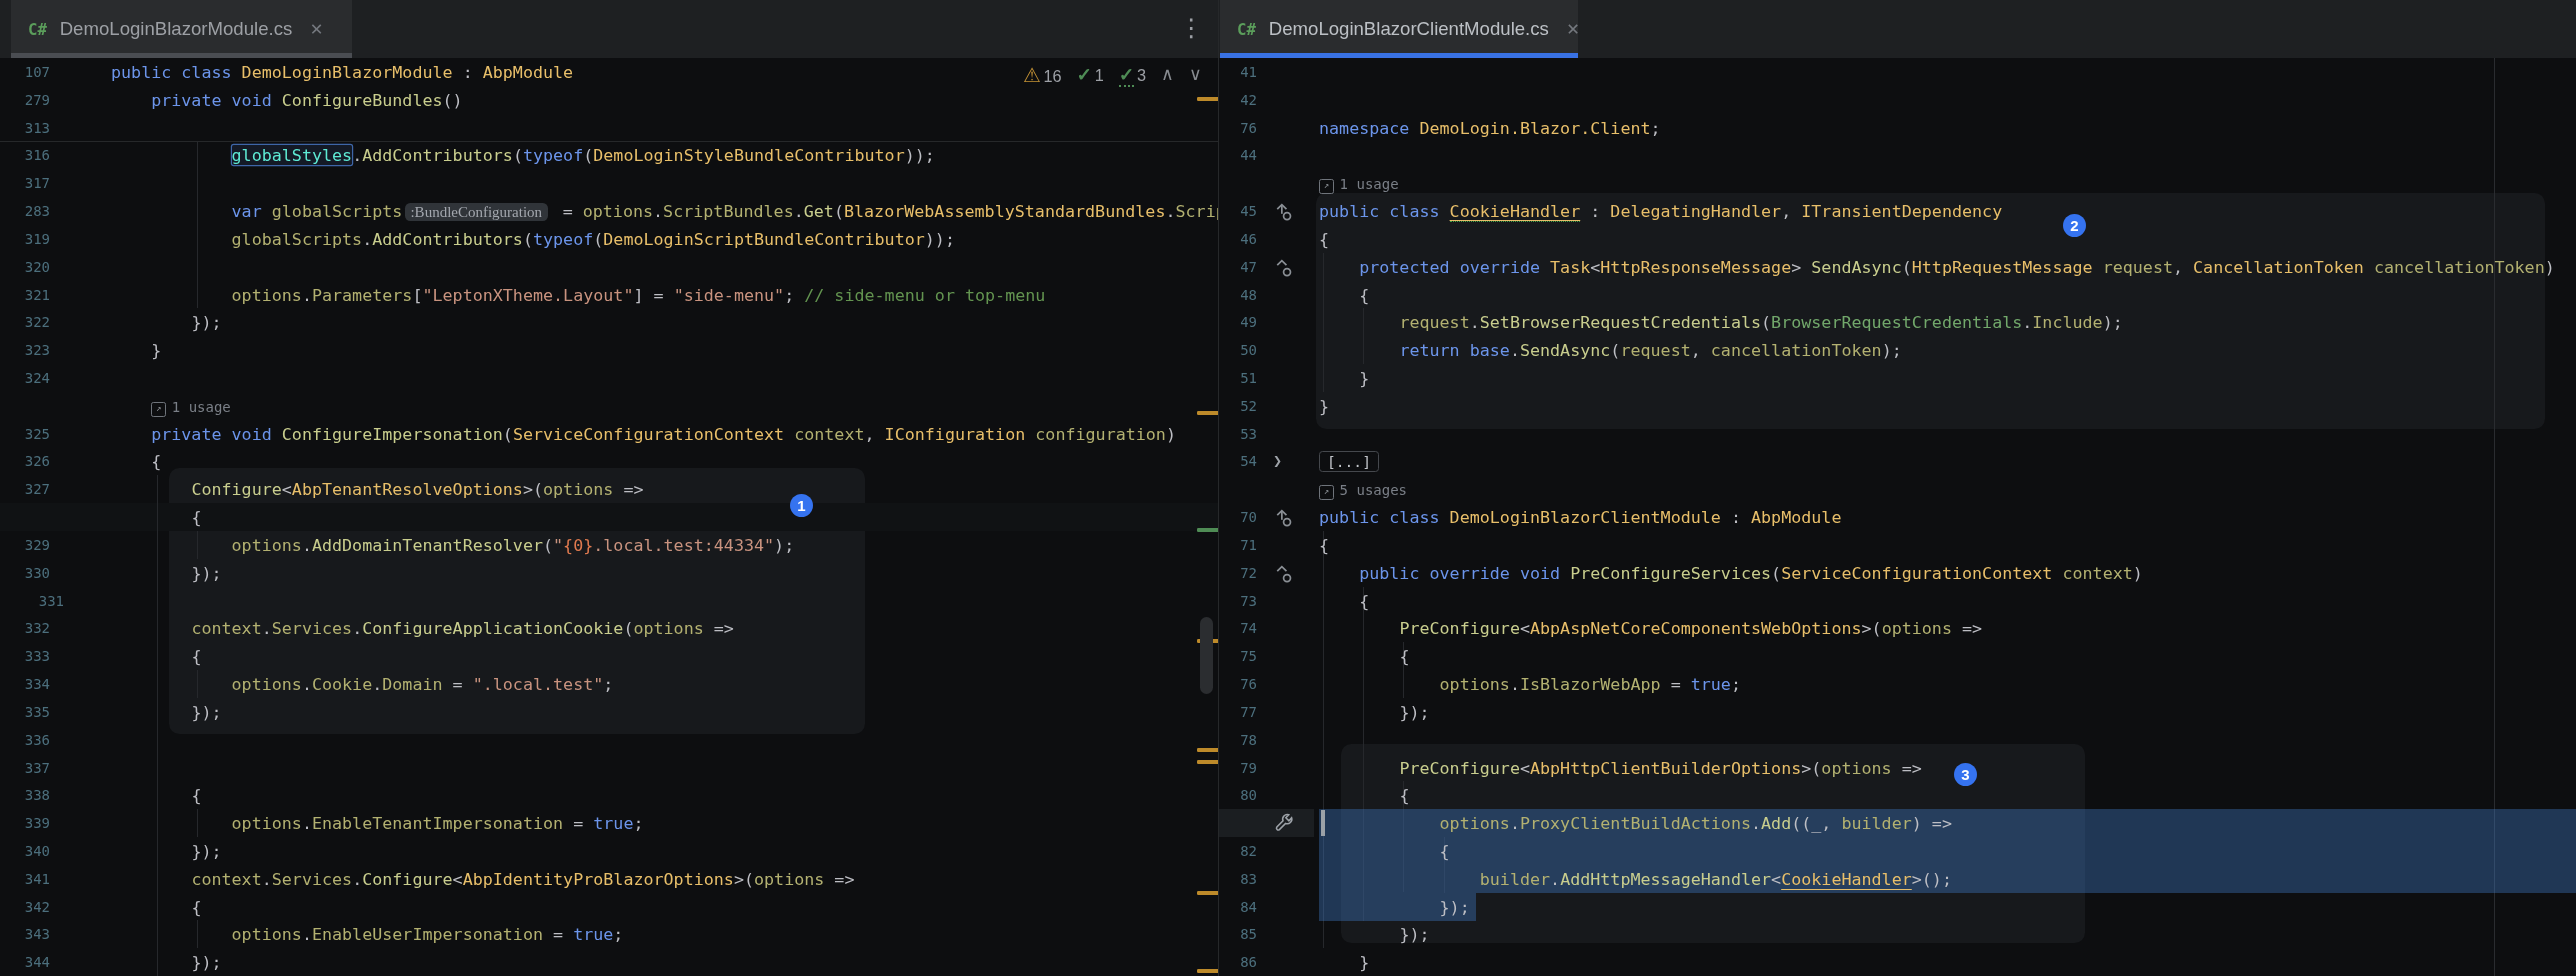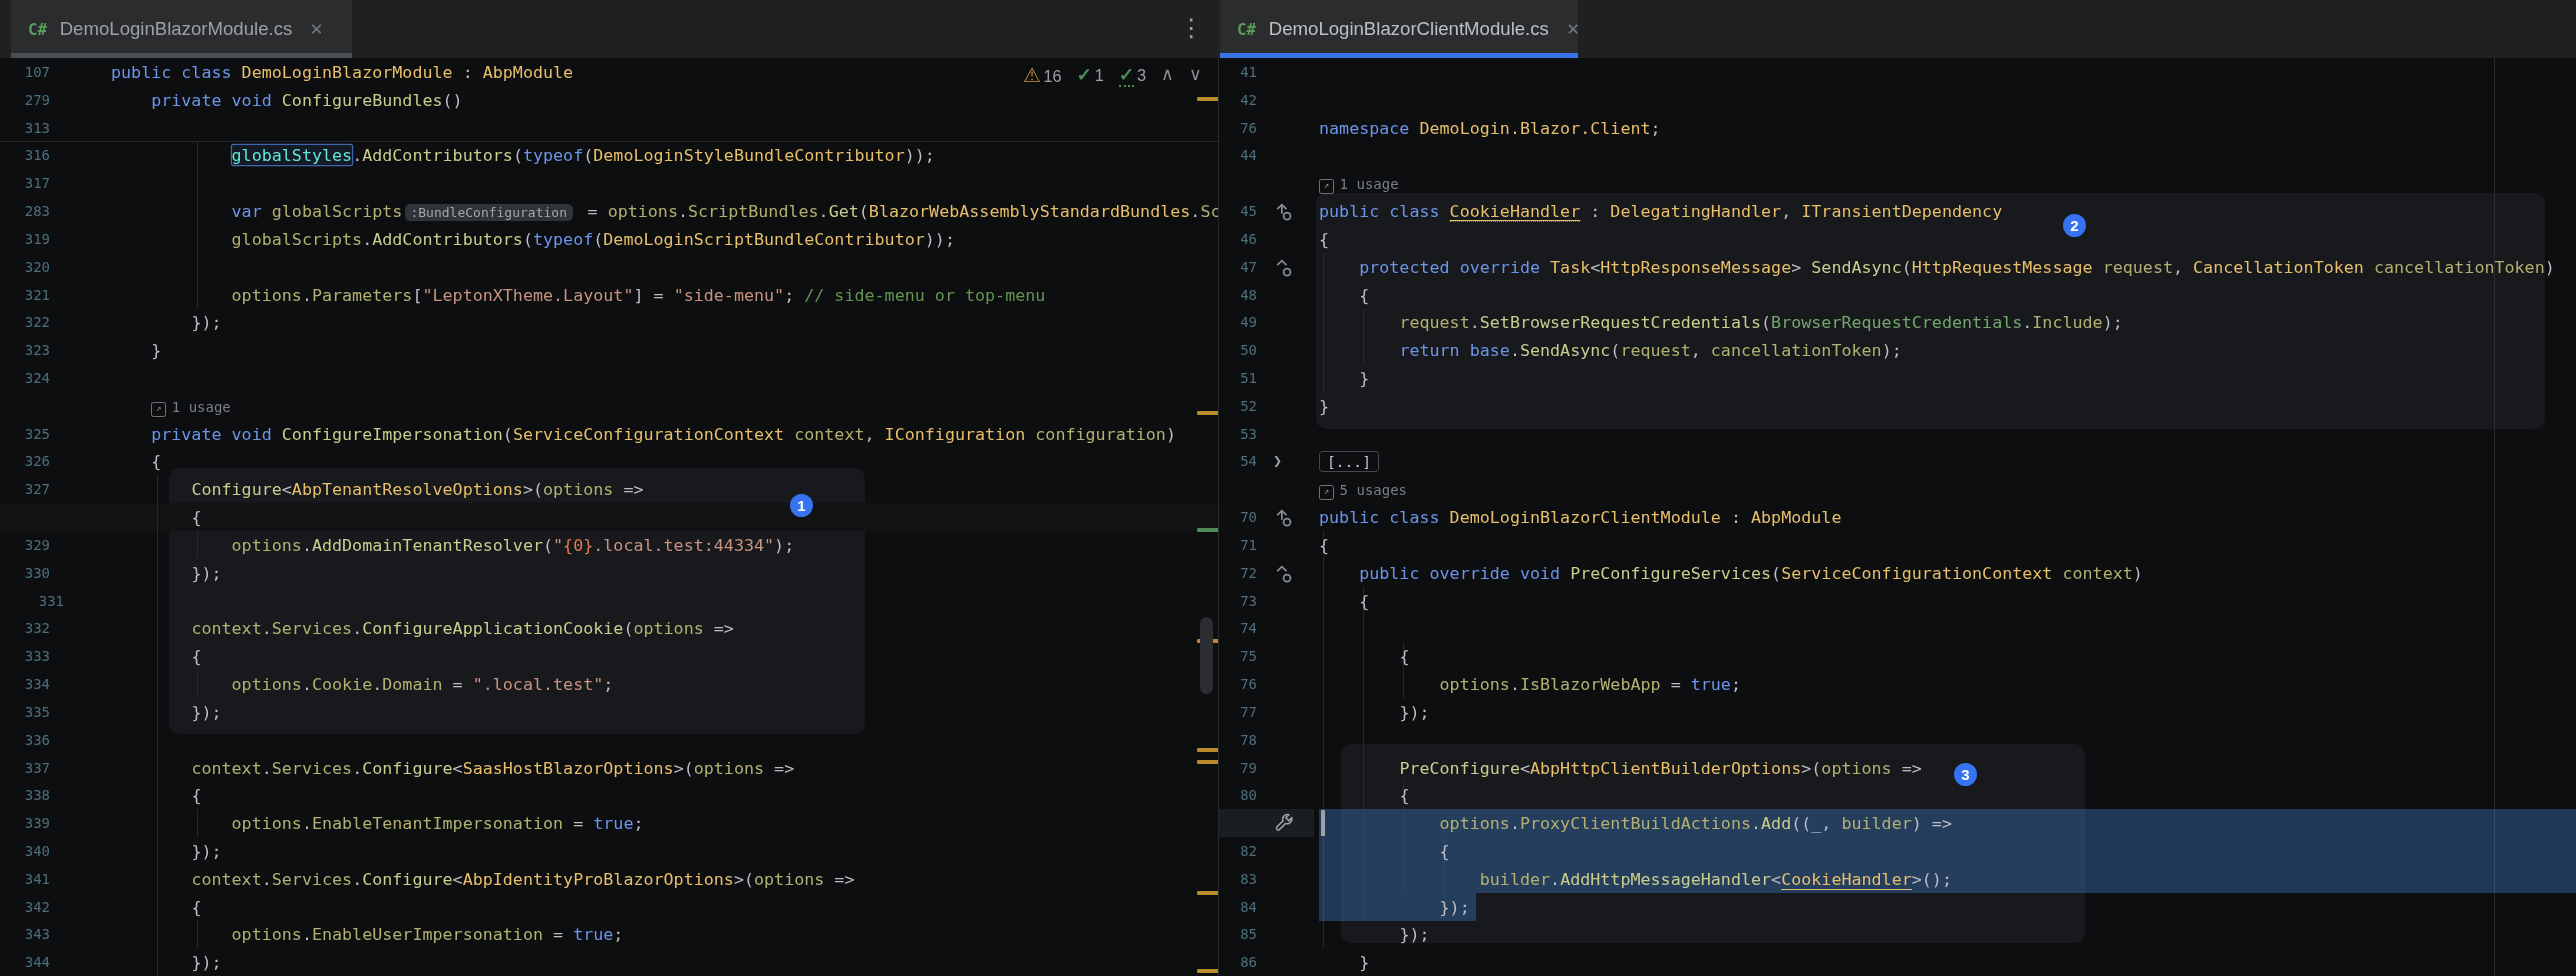--- a/index.html
+++ b/index.html
@@ -29,21 +29,21 @@
   .ln.cur{color:#A9AEB4;}
   .code{position:absolute;top:0;height:28px;line-height:28px;white-space:pre;
         font-family:"DejaVu Sans Mono",monospace;font-size:16.7px;color:#BDBEC4;z-index:5;}
   
   .kw{color:#6C95EB}.ty{color:#E8BF6A}.en{color:#72A86B}.me{color:#C9CE8E}
   .id{color:#B3B171}.pu{color:#BDBEC4}.st{color:#C9937F}.fs{color:#E07A4F}.co{color:#639450}
   .tyu{color:#E8BF6A;text-decoration:underline;text-underline-offset:3.5px;text-decoration-thickness:1.2px;}
   .du{color:#E8BF6A;text-decoration:underline;text-underline-offset:2.9px;text-decoration-thickness:1.2px;
       border-bottom:1.7px dotted #3FA345;}
   .bx{color:#5eead4;box-shadow:0 0 0 1.2px #3E66A8;background:rgba(62,102,168,.15);border-radius:1.7px;}
-  .pl{background:#303439;color:#A3A7AE;border-radius:5.2px;padding:1.2px 5.8px;font-size:13px;margin:0 4.7px 0 2.3px;}
+  .pl{background:#303439;color:#A3A7AE;border-radius:5.2px;padding:1.2px 5.8px;font-size:15px;margin:0 4.7px 0 2.3px;font-family:Liberation Serif, serif;}
   .foldbox{border:1.2px solid #45484D;border-radius:3.5px;padding:0.6px 7px;color:#C2C5CA;font-size:14.6px;}
   .usage{color:#7A7F87;font-size:14px;font-family:"DejaVu Sans Mono",monospace;}
   .usageic{display:inline-block;width:12.8px;height:12.8px;border:1.2px solid #6F747B;border-radius:2.3px;
            font-size:8.7px;line-height:11.6px;text-align:center;color:#9DA2A8;vertical-align:1.2px;margin-right:5.8px;}
   
   .panel{position:absolute;background:#17191C;border-radius:10.5px;z-index:1;}
   .caretrow{position:absolute;z-index:2;}
   .sel{position:absolute;background:rgba(64,124,200,.38);z-index:3;}
   .caretbar{position:absolute;width:4.1px;background:#9BA1A7;z-index:6;}
   .iguide{position:absolute;width:1.2px;background:#26282C;z-index:2;}
@@ -198,21 +198,20 @@
       <div class="row" style="top: 640px;">
         <span class="ln" style="left: 0px; width: 50px;">335</span>
         <span class="code" style="left: 111px;">        <span class="pu">});</span></span>
       </div>
       <div class="row" style="top: 668px;">
         <span class="ln" style="left: 0px; width: 50px;">336</span>
         <span class="code" style="left: 111px;"></span>
       </div>
       <div class="row" style="top: 696px;">
         <span class="ln" style="left: 0px; width: 50px;">337</span>
-        <span class="code" style="left: 111px;">        <span class="id">context</span><span class="pu">.</span><span class="id">Services</span><span class="pu">.</span><span class="me">Configure</span><span class="pu">&lt;</span><span class="ty">SaasHostBlazorOptions</span><span class="pu">&gt;(</span><span class="id">options</span><span class="pu"> =&gt;</span></span>
       </div>
       <div class="row" style="top: 723px;">
         <span class="ln" style="left: 0px; width: 50px;">338</span>
         <span class="code" style="left: 111px;">        <span class="pu">{</span></span>
       </div>
       <div class="row" style="top: 751px;">
         <span class="ln" style="left: 0px; width: 50px;">339</span>
         <span class="code" style="left: 111px;">            <span class="id">options</span><span class="pu">.</span><span class="id">EnableTenantImpersonation</span><span class="pu"> = </span><span class="kw">true</span><span class="pu">;</span></span>
       </div>
       <div class="row" style="top: 779px;">
@@ -360,20 +359,21 @@
           </svg>
         </span>
         <span class="code" style="left: 100px;">    <span class="kw">public </span><span class="kw">override </span><span class="kw">void </span><span class="me">PreConfigureServices</span><span class="pu">(</span><span class="ty">ServiceConfigurationContext</span><span class="pu"> </span><span class="id">context</span><span class="pu">)</span></span>
       </div>
       <div class="row" style="top: 529px;">
         <span class="ln" style="left: 0px; width: 38px;">73</span>
         <span class="code" style="left: 100px;">    <span class="pu">{</span></span>
       </div>
       <div class="row" style="top: 556px;">
         <span class="ln" style="left: 0px; width: 38px;">74</span>
+        <span class="code" style="left: 100px;">        <span class="me">PreConfigure</span><span class="pu">&lt;</span><span class="ty">AbpAspNetCoreComponentsWebOptions</span><span class="pu">&gt;(</span><span class="id">options</span><span class="pu"> =&gt;</span></span>
       </div>
       <div class="row" style="top: 584px;">
         <span class="ln" style="left: 0px; width: 38px;">75</span>
         <span class="code" style="left: 100px;">        <span class="pu">{</span></span>
       </div>
       <div class="row" style="top: 612px;">
         <span class="ln" style="left: 0px; width: 38px;">76</span>
         <span class="code" style="left: 100px;">            <span class="id">options</span><span class="pu">.</span><span class="id">IsBlazorWebApp</span><span class="pu"> = </span><span class="kw">true</span><span class="pu">;</span></span>
       </div>
       <div class="row" style="top: 640px;">

